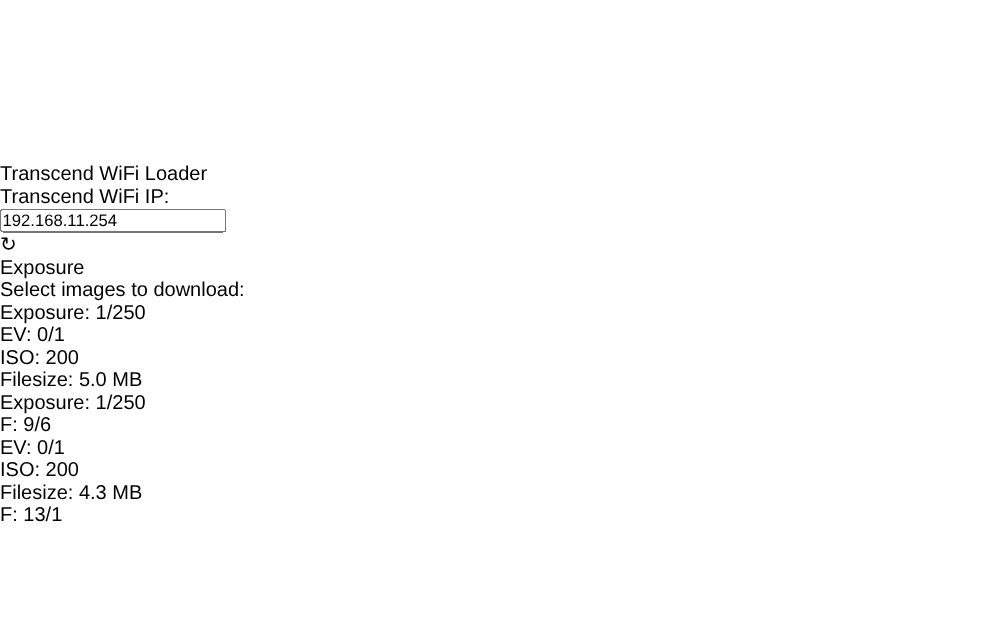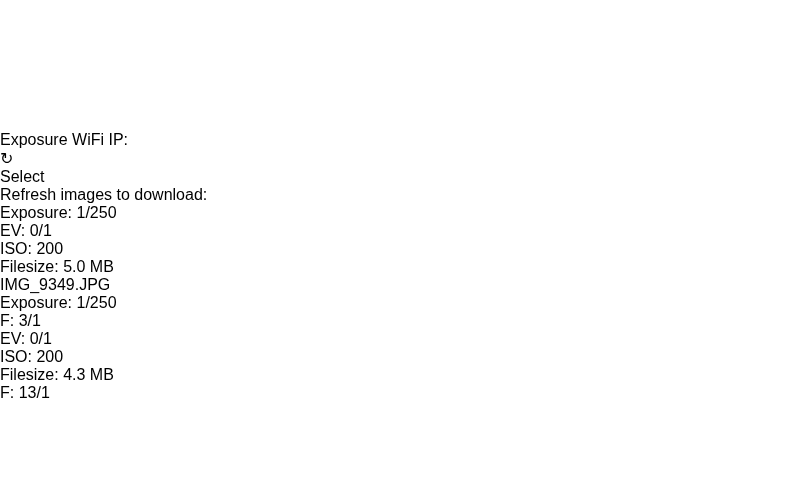--- a/index.html
+++ b/index.html
@@ -227,41 +227,49 @@
       <div class="star" style="left: 541.203px; top: 247.244px; width: 1px; height: 1px; opacity: 0.76;"></div>
       <div class="star" style="left: 648.853px; top: 377.304px; width: 1px; height: 1px; opacity: 0.83;"></div>
       <div class="star" style="left: 227.749px; top: 353.203px; width: 1px; height: 1px; opacity: 0.41;"></div>
       <div class="star" style="left: 130.041px; top: 419.289px; width: 1px; height: 1px; opacity: 0.63;"></div>
       <div class="star" style="left: 372.615px; top: 394.682px; width: 1px; height: 1px; opacity: 0.74;"></div>
       <div class="star" style="left: 184.992px; top: 96.9755px; width: 2px; height: 2px; opacity: 0.22;"></div>
       <div class="star" style="left: 647.897px; top: 311.077px; width: 1px; height: 1px; opacity: 0.75;"></div>
     </div>
 
   <div class="window">
-
-    <div class="form-label lbl-ip">Exposure WiFi IP:</div>
+    <div class="titlebar">
+      <div class="lights">
+        <span class="light close"></span>
+        <span class="light min"></span>
+        <span class="light zoom"></span>
+      </div>
+      <div class="title">Transcend WiFi Loader</div>
+    </div>
+
+    <div class="form-label lbl-ip">Transcend WiFi IP:</div>
+    <input class="ip-field" type="text" value="192.168.11.254" style="">
 
     
     <div class="refresh-btn">↻</div>
-    <div class="refresh-lbl">Select</div>
-
-    <div class="form-label lbl-select">Refresh images to download:</div>
+    <div class="refresh-lbl">Exposure</div>
+
+    <div class="form-label lbl-select">Select images to download:</div>
 
     <div class="listbox">
       <div id="rows">
           <div class="row" style="top: 1px;">
     <span class="cb"></span>
     <span class="thumb forest-1"></span>
     <span class="exif"><div>Exposure: 1/250</div><div>EV: 0/1</div><div>ISO: 200</div><div>Filesize: 5.0 MB</div></span>
   </div>
           <div class="row" style="top: 62px;">
     <span class="cb"></span>
     <span class="thumb forest-2"></span>
-    <span class="fname">IMG_9349.JPG</span>
-    <span class="exif"><div>Exposure: 1/250</div><div>F: 3/1</div><div>EV: 0/1</div><div>ISO: 200</div><div>Filesize: 4.3 MB</div></span>
+    <span class="exif"><div>Exposure: 1/250</div><div>F: 9/6</div><div>EV: 0/1</div><div>ISO: 200</div><div>Filesize: 4.3 MB</div></span>
   </div>
           <div class="row" style="top: 123px;">
     <span class="cb checked"></span>
     <span class="thumb lake-1"></span>
     <span class="exif"><div>F: 13/1</div></span>
   </div>
         </div>
       <div class="scroll-lane">
         <div class="scroll-thumb"></div>
       </div>

